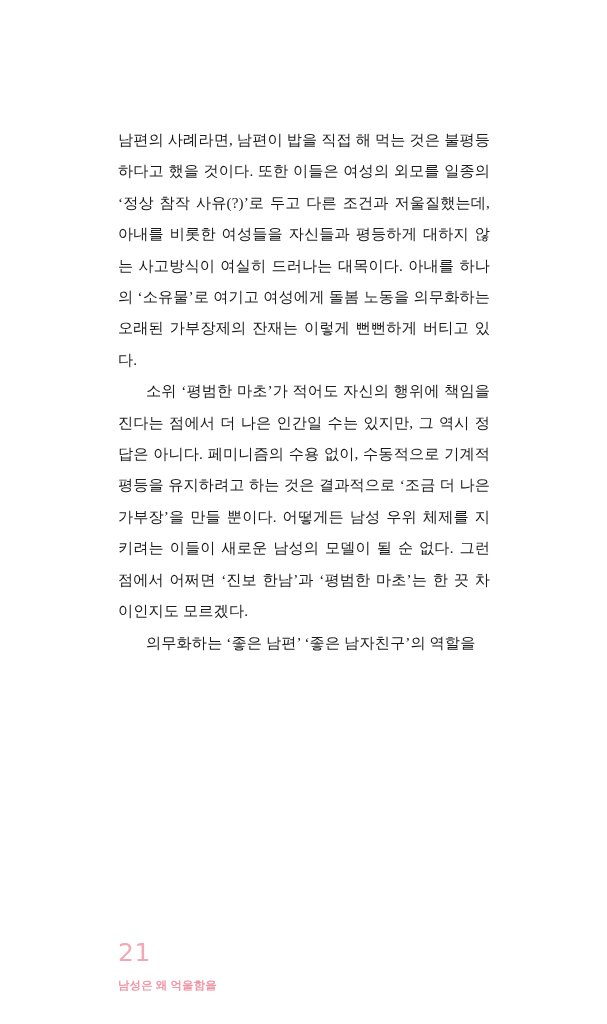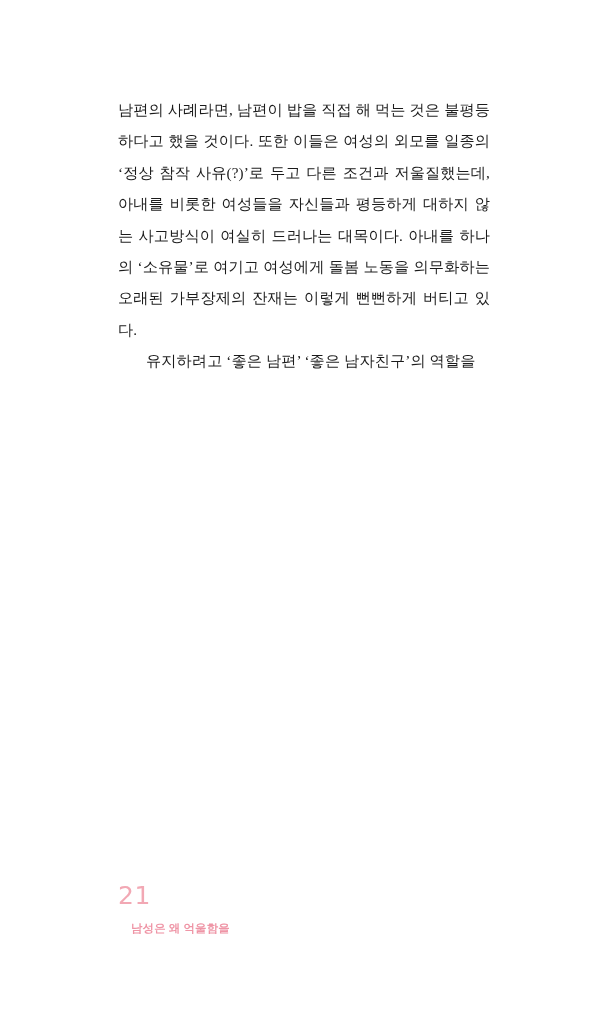--- a/index.html
+++ b/index.html
@@ -19,21 +19,21 @@
     position: absolute;
     left: 0;
     top: 0;
     width: 607px;
     height: 1024px;
     box-sizing: border-box;
   }
   .content {
     position: absolute;
     left: 118px;
-    top: 94px;
+    top: 124px;
     width: 372px;
   }
   p.para {
     margin: 0 0 0 0;
     font-size: 15.2px;
     line-height: 31.4px;
     text-align: justify;
     text-justify: inter-character;
     letter-spacing: 0.1px;
     word-break: break-all;
@@ -48,21 +48,21 @@
     color: #d86a7a;
     letter-spacing: 0;
     padding-left: 1px;
   }
   .small {
     font-size: 12.2px;
   }
   .footer {
     position: absolute;
     left: 118px;
-    top: 883px;
+    top: 940px;
     width: 372px;
   }
   .page-number {
     font-family: "DejaVu Sans", sans-serif;
     font-size: 25px;
     color: #f2a8b4;
     line-height: 1;
     letter-spacing: 0.5px;
     font-weight: 400;
   }
@@ -70,35 +70,35 @@
     margin-top: 12px;
     font-size: 11.4px;
     line-height: 16.5px;
     color: #ef95a6;
     font-family: "Liberation Serif", serif;
     letter-spacing: 0.2px;
     font-weight: 700;
   }
   .running-head div {
     white-space: nowrap;
-    margin-left: 13px;
   }
 </style>
 </head>
 <body>
 
 <div class="page">
 
   <div class="content">
 
     <p class="para">남편의 사례라면, 남편이 밥을 직접 해 먹는 것은 불평등하다고 했을 것이다. 또한 이들은 여성의 외모를 일종의 ‘정상 참작 사유(?)’로 두고 다른 조건과 저울질했는데, 아내를 비롯한 여성들을 자신들과 평등하게 대하지 않는 사고방식이 여실히 드러나는 대목이다. 아내를 하나의 ‘소유물’로 여기고 여성에게 돌봄 노동을 의무화하는 오래된 가부장제의 잔재는 이렇게 뻔뻔하게 버티고 있다.</p>
 
 
+    <p class="para indent">소위 ‘평범한 마초’가 적어도 자신의 행위에 책임을 진다는 점에서 더 나은 인간일 수는 있지만, 그 역시 정답은 아니다. 페미니즘의 수용 없이, 수동적으로 기계적 평등을 유지하려고 하는 것은 결과적으로 ‘조금 더 나은 가부장’을 만들 뿐이다. 어떻게든 남성 우위 체제를 지키려는 이들이 새로운 남성의 모델이 될 순 없다. 그런 점에서 어쩌면 ‘진보 한남’과 ‘평범한 마초’는 한 끗 차이인지도 모르겠다.</p>
 
-    <p class="para indent">유지하려고 ‘좋은 남편’ ‘좋은 남자친구’의 역할을</p>
+    <p class="para indent">의무화하는 ‘좋은 남편’ ‘좋은 남자친구’의 역할을</p>
 
   </div>
 
   <div class="footer">
     <div class="page-number">21</div>
     <div class="running-head">
       <div>남성은 왜 억울함을</div>
     </div>
   </div>
 

